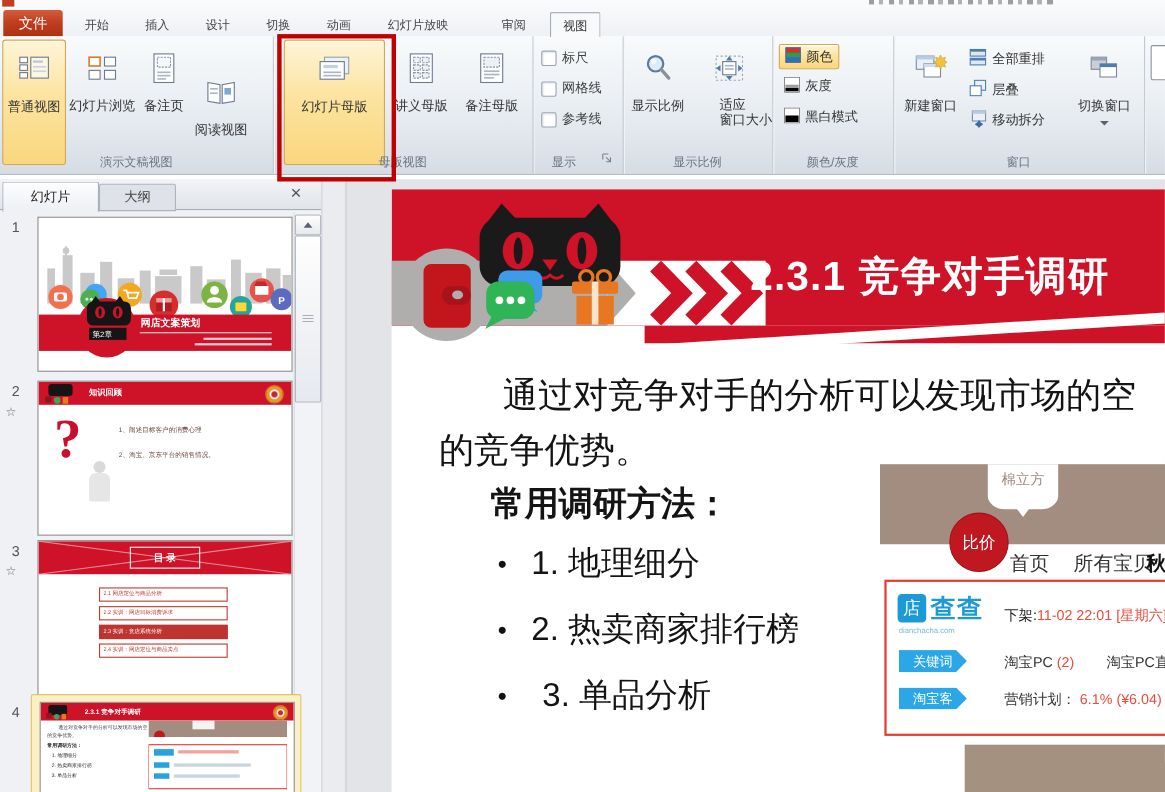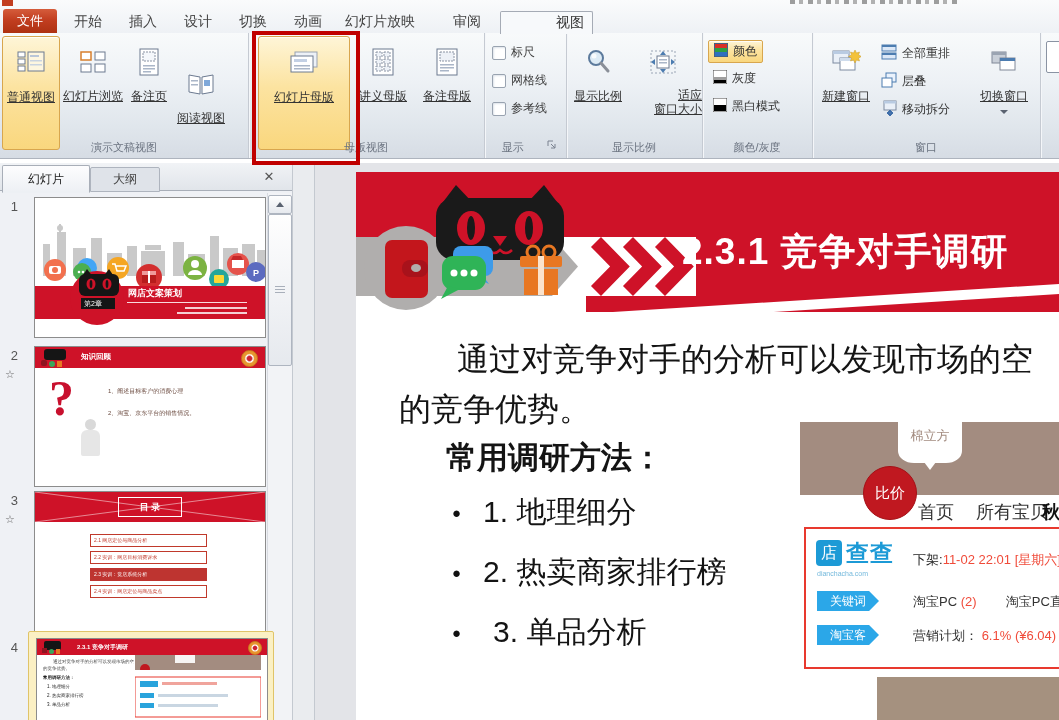--- a/index.html
+++ b/index.html
@@ -4,31 +4,31 @@
 <style>
   html,body{margin:0;padding:0;}
   body{font-family:"Liberation Sans","DejaVu Sans",sans-serif;}
   #app{position:relative;width:1059px;height:720px;overflow:hidden;background:#fff;}
   .abs{position:absolute;}
   .nowrap{white-space:nowrap;}
   
   .tabrow{left:0;top:0;width:1059px;height:33px;background:linear-gradient(#FAFBFC,#EEF1F5);}
   .filetab{left:3px;top:9px;width:54px;height:24px;background:linear-gradient(#D55C3B,#C23E20 45%,#AE3112);
     color:#fff;font-size:13px;display:flex;align-items:center;justify-content:center;border-radius:3px 3px 0 0;}
-  .tab{top:11px;height:22px;font-size:14px;color:#444;display:flex;align-items:center;justify-content:center;}
-  .tab.active{background:#F7F9FB;border:1px solid #A5ABB5;border-bottom:none;border-radius:2px 2px 0 0;color:#333;z-index:3;padding-left:47px;}
+  .tab{top:11px;height:22px;font-size:11px;color:#444;display:flex;align-items:center;justify-content:center;}
+  .tab.active{background:#F7F9FB;border:1px solid #A5ABB5;border-bottom:none;border-radius:2px 2px 0 0;color:#333;z-index:3;}
   .titlefrag{left:790px;top:0;width:168px;height:4px;opacity:.65;
     background:repeating-linear-gradient(90deg,#6b6b6b 0 5px,transparent 5px 9px,#8a8a8a 9px 13px,transparent 13px 18px);}
   
   .ribbon{left:0;top:33px;width:1059px;height:125px;background:linear-gradient(#F8FAFB,#EDF1F5 40%,#E0E6EC 75%,#D6DCE4);border-bottom:1px solid #AEB4BE;}
   .grp{position:absolute;top:0;height:125px;border-right:1px solid #C5CAD2;box-shadow:1px 0 0 #F4F6F9;}
   .grp-label{position:absolute;bottom:3px;left:0;width:100%;text-align:center;font-size:11px;color:#6B7380;}
   .bigbtn{position:absolute;top:3px;height:112px;display:flex;flex-direction:column;align-items:center;border-radius:3px;cursor:default;}
   .bigbtn .ic{margin-top:8px;height:36px;display:flex;align-items:center;}
-  .bigbtn .lbl{font-size:12px;color:#333;margin-top:8px;white-space:nowrap;text-decoration:underline;}
+  .bigbtn .lbl{font-size:12px;color:#333;margin-top:8px;white-space:nowrap;}
   .hl{background:linear-gradient(#FEF5D7,#FCE3A0 45%,#F9D77E);border:1px solid #D8A64E;box-shadow:inset 0 1px 0 rgba(255,255,255,.8);}
   .chkrow{position:absolute;display:flex;align-items:center;gap:5px;font-size:12px;color:#3E3E3E;}
   .chk{width:12px;height:12px;background:#fff;border:1px solid #99A3B0;border-radius:2px;box-shadow:inset 1px 1px 2px #DDE3EA;}
   .smallbtn{position:absolute;display:flex;align-items:center;gap:5px;font-size:12px;color:#333;padding:2px 5px;border-radius:2px;}
   .caret{width:0;height:0;border-left:4px solid transparent;border-right:4px solid transparent;border-top:4px solid #5A6270;}
   .annotation{left:252px;top:31px;width:100px;height:126px;border:4px solid #C00000;z-index:9;}
   
   .pane{left:0;top:163px;width:292px;height:557px;background:#EFF1F5;}
   .panetabbar{left:0;top:163px;width:292px;height:27px;background:linear-gradient(#F1F3F6,#E1E5EA);border-bottom:1px solid #A8AEB8;}
   .ptab{position:absolute;display:flex;align-items:center;justify-content:center;font-size:12px;border-radius:2px 2px 0 0;}
@@ -226,21 +226,21 @@
               <rect x="3" y="3" width="24" height="22" fill="none" stroke="#9AA5B5" stroke-dasharray="2 2"></rect>
               <rect x="9" y="8" width="12" height="12" fill="#fff" stroke="#6C7A90"></rect>
               <rect x="11" y="11" width="8" height="1.5" fill="#AAB6C8"></rect>
               <rect x="11" y="14" width="8" height="1.5" fill="#AAB6C8"></rect>
               <path d="M3 14 l4 -3 v6 Z" fill="#4C7CB0"></path>
               <path d="M27 14 l-4 -3 v6 Z" fill="#4C7CB0"></path>
               <path d="M15 3 l-3 4 h6 Z" fill="#4C7CB0"></path>
               <path d="M15 25 l-3 -4 h6 Z" fill="#4C7CB0"></path>
             </svg>
         </span>
-        <span class="lbl" style="line-height:14px;text-align:right;margin-left:30px;"><span>适应</span><br><span>窗口大小</span></span>
+        <span class="lbl" style="line-height:14px;text-align:left;margin-left:30px;"><span>适应</span><br><span>窗口大小</span></span>
       </div>
       <div class="grp-label">显示比例</div>
     </div>
 
     <div class="grp" style="left:702px;width:110px;">
       <div class="smallbtn hl" style="left:6px;top:7px;">
         <span><svg width="14" height="14">
               <rect x="0" y="0" width="14" height="14" fill="#2F6FBF" stroke="#555"></rect>
               <rect x="1" y="1" width="12" height="4" fill="#D93025"></rect>
               <rect x="1" y="5" width="12" height="4" fill="#2E9E44"></rect>

